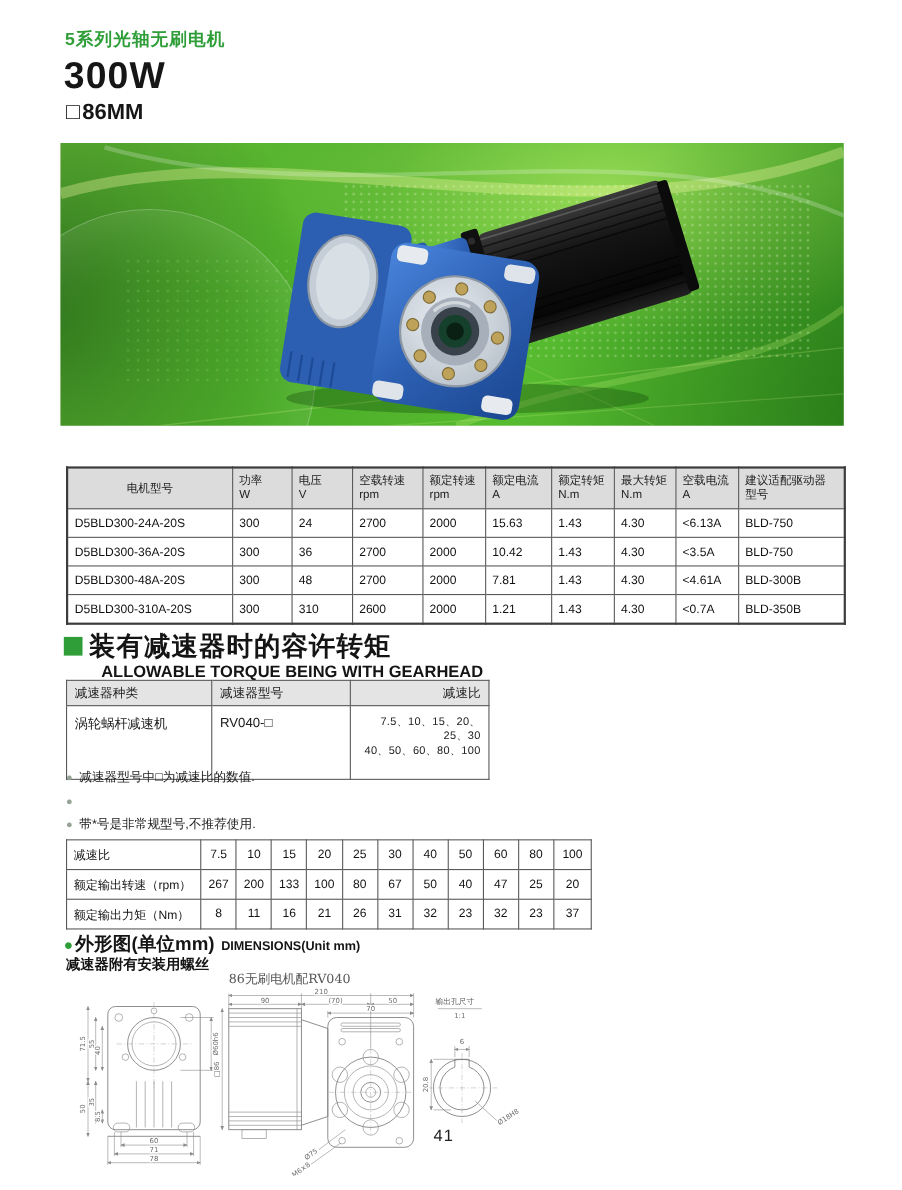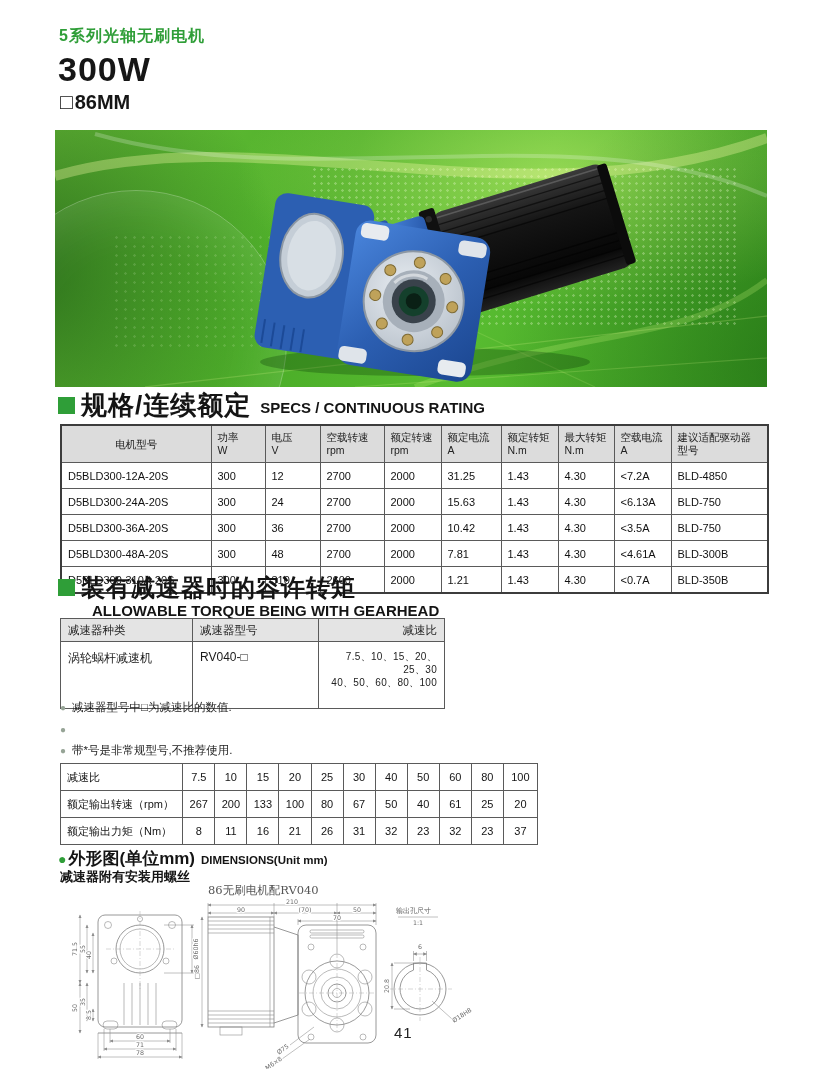--- a/index.html
+++ b/index.html
@@ -187,25 +187,20 @@
         </g>
         <circle cx="360" cy="165" r="31" fill="#a7b0ba"></circle>
         <circle cx="360" cy="165" r="22" fill="#39424b"></circle>
         <circle cx="360" cy="165" r="15" fill="#14402c"></circle>
         <circle cx="360" cy="165" r="8" fill="#0a2015"></circle>
         <path d="M338,150 A27,27 0 0 1 370,141" stroke="rgba(255,255,255,.5)" stroke-width="3" fill="none"></path>
       </g>
     </svg>
   </div>
 
-  <div class="abs sec1 sec-title">
-    <span class="green-sq"></span>
-    <span class="t-cn-big">规格/连续额定</span>
-    <span class="t-en">SPECS / CONTINUOUS RATING</span>
-  </div>
 
   <table class="abs spec-table">
     <colgroup>
       <col style="width:150px">
         <col style="width:54px">
         <col style="width:55px">
         <col style="width:64px">
       <col style="width:57px">
         <col style="width:60px">
         <col style="width:57px">
@@ -250,32 +245,20 @@
             <div class="hn">空载电流</div>
             <div class="hu">A</div>
           </th>
         <th>
             <div class="hn">建议适配驱动器型号</div>
           </th>
       </tr>
     </thead>
     <tbody>
       <tr>
-        <td>D5BLD300-12A-20S</td>
-          <td>300</td>
-          <td>12</td>
-          <td>2700</td>
-          <td>2000</td>
-          <td>31.25</td>
-          <td>1.43</td>
-          <td>4.30</td>
-          <td>&lt;7.2A</td>
-          <td>BLD-4850</td>
-      </tr>
-      <tr>
         <td>D5BLD300-24A-20S</td>
           <td>300</td>
           <td>24</td>
           <td>2700</td>
           <td>2000</td>
           <td>15.63</td>
           <td>1.43</td>
           <td>4.30</td>
           <td>&lt;6.13A</td>
           <td>BLD-750</td>
@@ -397,21 +380,21 @@
       <tr>
         <th class="lab">额定输出转速（rpm）</th>
         <td>267</td>
           <td>200</td>
           <td>133</td>
           <td>100</td>
           <td>80</td>
           <td>67</td>
           <td>50</td>
           <td>40</td>
-          <td>61</td>
+          <td>47</td>
           <td>25</td>
           <td>20</td>
       </tr>
       <tr>
         <th class="lab">额定输出力矩（Nm）</th>
         <td>8</td>
           <td>11</td>
           <td>16</td>
           <td>21</td>
           <td>26</td>

